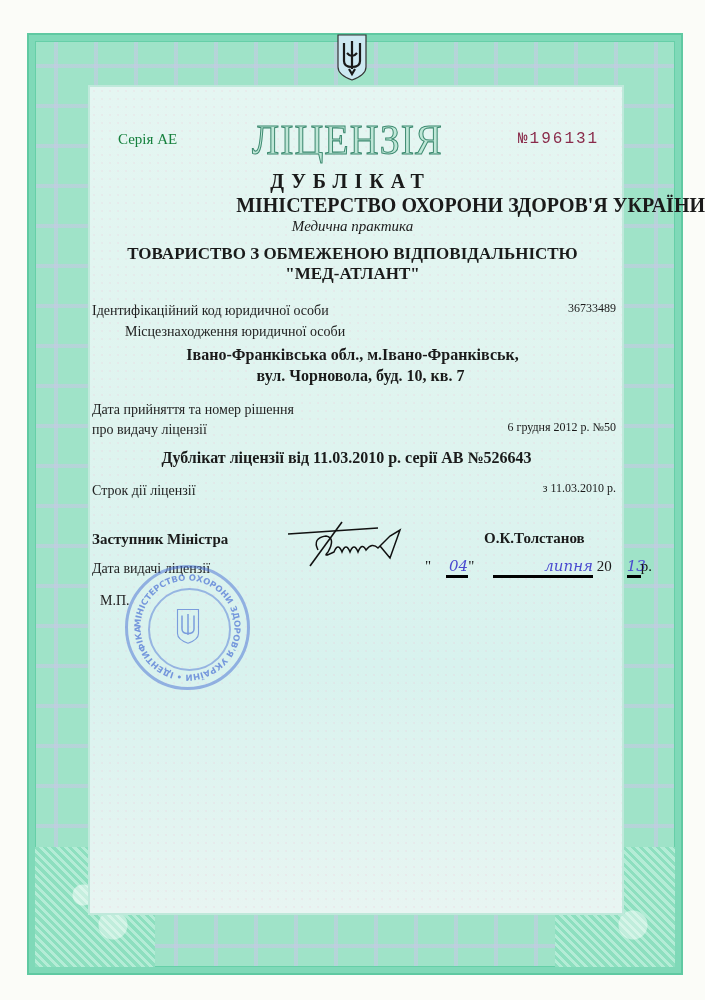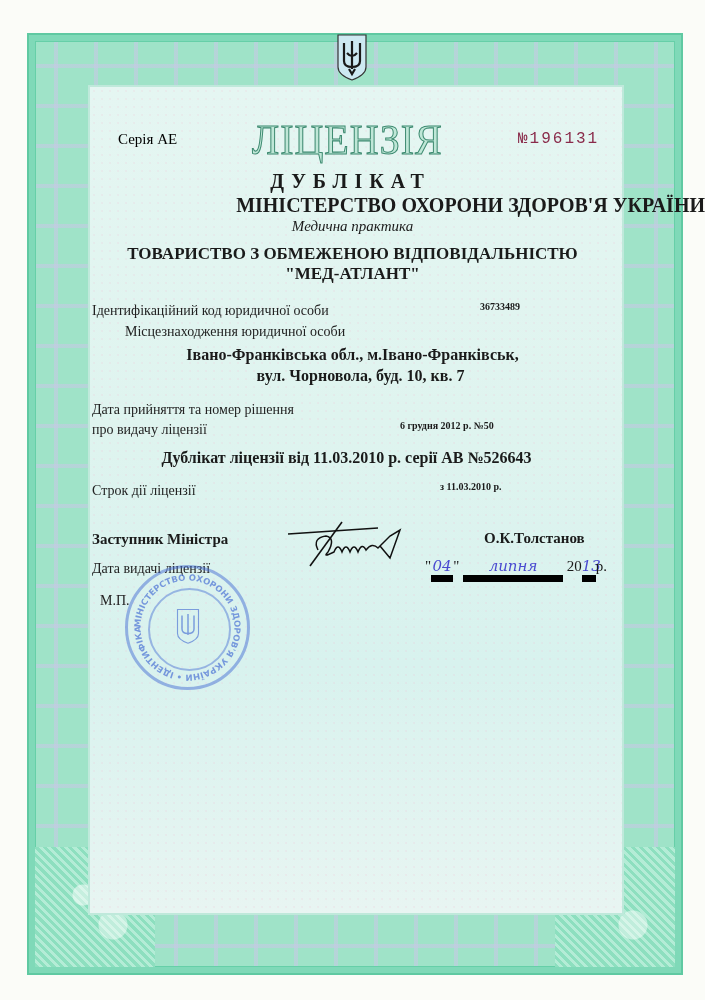--- a/index.html
+++ b/index.html
@@ -37,56 +37,56 @@
     background:
       radial-gradient(circle, rgba(240,190,210,0.18) 1px, transparent 1.5px) 0 0/8px 8px,
       linear-gradient(180deg, #e5f6f2 0%, #dff4ef 40%, #d8f2ee 70%, #e8f5f2 100%);
     border:2px solid #bfe9db;
     box-sizing:border-box;
   }
   .emblem {
     position:absolute; left:336px; top:33px; width:32px; height:48px;
   }
   .abs { position:absolute; white-space:nowrap; }
-  .series { left:118px; top:131px; font-size:15px; color:#000000; }
+  .series { left:118px; top:131px; font-size:15px; color:#15803d; }
   .title {
     left:252px; top:116px; font-size:40px; letter-spacing:1px;
     color:#bfe7d7;
     -webkit-text-stroke:1px #3d8a70;
     font-family:"Liberation Serif", serif;
     transform:scaleY(1.05);
   }
   .number { left:518px; top:130px; font-size:16px; color:#8a2a4a; letter-spacing:2px; font-family:"Liberation Mono", monospace; }
   .center { left:0; width:705px; text-align:center; }
   .dublikat { top:170px; font-size:20px; font-weight:bold; letter-spacing:7px; left:-2px; }
   .ministry { top:194px; font-size:20px; font-weight:bold;text-align:right; }
   .practice { top:218px; font-size:15px; font-style:italic; }
   .company1 { top:244px; font-size:17px; font-weight:bold; }
   .company2 { top:264px; font-size:17px; font-weight:bold; }
   .label { font-size:14px; color:#222; }
   .bold { font-weight:bold; }
-  .val-right { font-size:10px; font-weight:bold; text-align:left; }
+  .val-right { font-size:12px; font-weight:normal; text-align:right; }
   .stamp {
     position:absolute; left:125px; top:565px; width:125px; height:125px;
     border-radius:50%;
     border:3px solid rgba(60,100,210,0.55);
     box-sizing:border-box;
     opacity:0.85;
   }
   .stamp-inner {
     position:absolute; left:20px; top:20px; width:79px; height:79px;
     border-radius:50%;
     border:2px solid rgba(60,100,210,0.5);
   }
   .stamp-ring-text {
     position:absolute; left:0; top:0; width:119px; height:119px;
   }
   .signature { position:absolute; left:282px; top:512px; width:140px; height:58px; }
   .handwritten { color:#4a4ad0; font-style:italic; font-family:"DejaVu Serif", serif; }
-  .underline-field { display:inline-block; border-bottom:7px solid #000000; text-align:center; }
+  .underline-field { display:inline-block; border-bottom:3px solid #000000; text-align:right;margin-left:15px; }
 </style>
 </head>
 <body>
 
 <div class="frame-outer">
   <div class="frame-band"></div>
   <div class="frame-corner corner-bl"></div>
   <div class="frame-corner corner-br"></div>
 </div>
 

